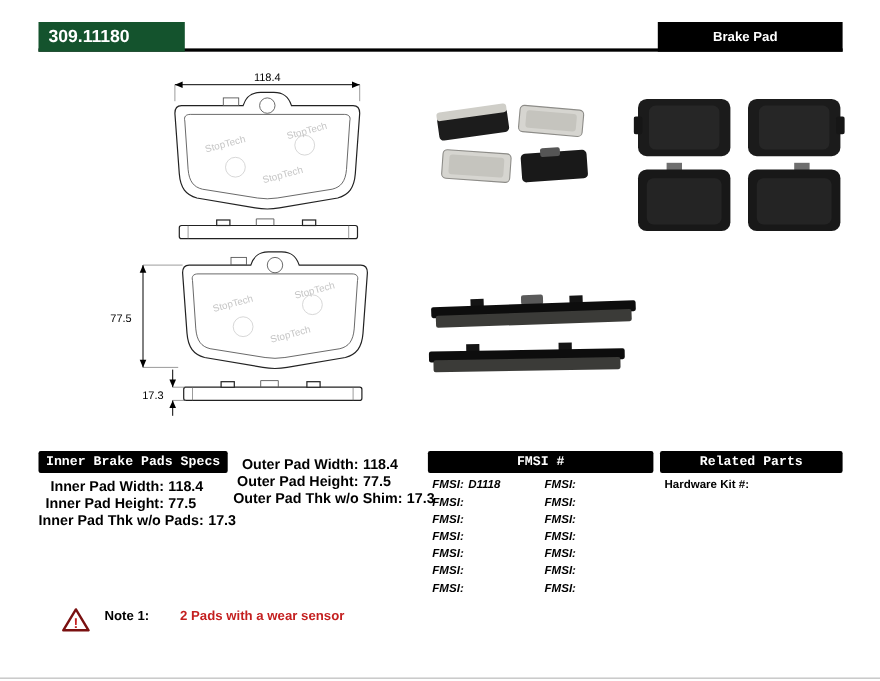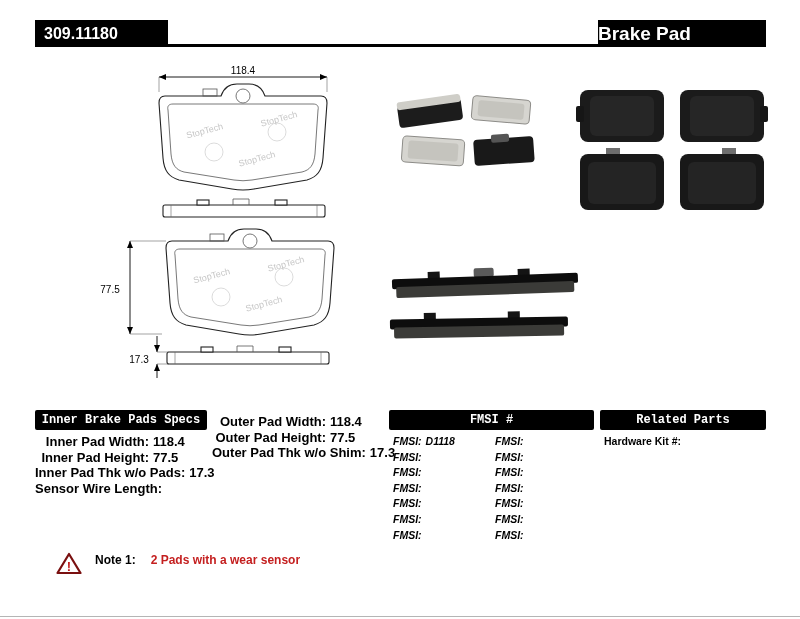--- a/index.html
+++ b/index.html
@@ -11,27 +11,27 @@
     overflow:hidden;
     color:#000;
   }
   svg text { font-family:"Liberation Sans", sans-serif; }
 
   
   .hdr { position:absolute; left:35px; top:20px; width:731px; height:27px; }
   .hdr-rule { position:absolute; left:0; bottom:0; width:100%; height:3px; background:#000; }
   .part-box {
     position:absolute; left:0; top:0; width:133px; height:27px;
-    background:#000000; color:#fff; font-weight:bold; font-size:16px;
+    background:#14532d; color:#fff; font-weight:bold; font-size:16px;
     line-height:27px; padding-left:9px;
   }
   .name-box {
     position:absolute; right:0; top:0; width:168px; height:27px;
-    background:#000; color:#fff; font-weight:bold; font-size:19px;
-    line-height:27px; text-align:left; padding-right:9px;
+    background:#000; color:#fff; font-weight:bold; font-size:12px;
+    line-height:27px; text-align:center; padding-right:9px;
   }
 
   
   .drawings { position:absolute; left:60px;  top:64px;  width:340px; height:316px; }
   .photoA   { position:absolute; left:392px; top:90px;  width:150px; height:82px; }
   .photoB   { position:absolute; left:576px; top:84px;  width:192px; height:130px; }
   .photoC   { position:absolute; left:388px; top:258px; width:196px; height:95px; }
 
   .oln  { fill:#fff; stroke:#222; stroke-width:1.1; }
   .iln  { fill:none; stroke:#555; stroke-width:0.8; }
@@ -58,21 +58,21 @@
   .fmsi-row { display:flex; font-weight:bold; font-size:10.5px; line-height:15.6px;font-style:italic; }
   .fmsi-left  { flex:0 0 106px; padding-left:4px; white-space:nowrap; }
   .fmsi-right { flex:1 1 auto; white-space:nowrap; }
   .fmsi-row .val { margin-left:4px; }
   .rel-row { font-weight:bold; font-size:10.5px; line-height:15.5px; padding-left:4px; }
 
   
   .notes { position:absolute; left:56px; top:551px; display:flex; align-items:flex-start; }
   .warn-wrap { width:26px; height:23px; margin-right:13px; margin-top:1px; }
   .note-line { font-size:12px; font-weight:bold; line-height:18px; }
-  .note-red { color:#c41f1f; margin-left:15px; }
+  .note-red { color:#c41f1f; margin-left:28px; }
 
   .footer-rule { position:absolute; left:0; bottom:2px; width:100%; height:1px; background:#b5b5b5; }
 </style>
 </head>
 <body>
 
 <div class="page">
 
   <div class="hdr">
     <div class="hdr-rule"></div>
@@ -212,24 +212,20 @@
         <span class="val">118.4</span>
       </div>
       <div class="spec-row">
         <span class="lbl">Inner Pad Height:</span>
         <span class="val">77.5</span>
       </div>
       <div class="spec-row">
         <span class="lbl">Inner Pad Thk w/o Pads:</span>
         <span class="val">17.3</span>
       </div>
-      <div class="spec-row">
-        <span class="lbl">Sensor Wire Length:</span>
-        <span class="val"></span>
-      </div>
     </div>
   </div>
 
   <div class="tcol tcol-outer">
     <div class="tbody">
       <div class="spec-row">
         <span class="lbl">Outer Pad Width:</span>
         <span class="val">118.4</span>
       </div>
       <div class="spec-row">

